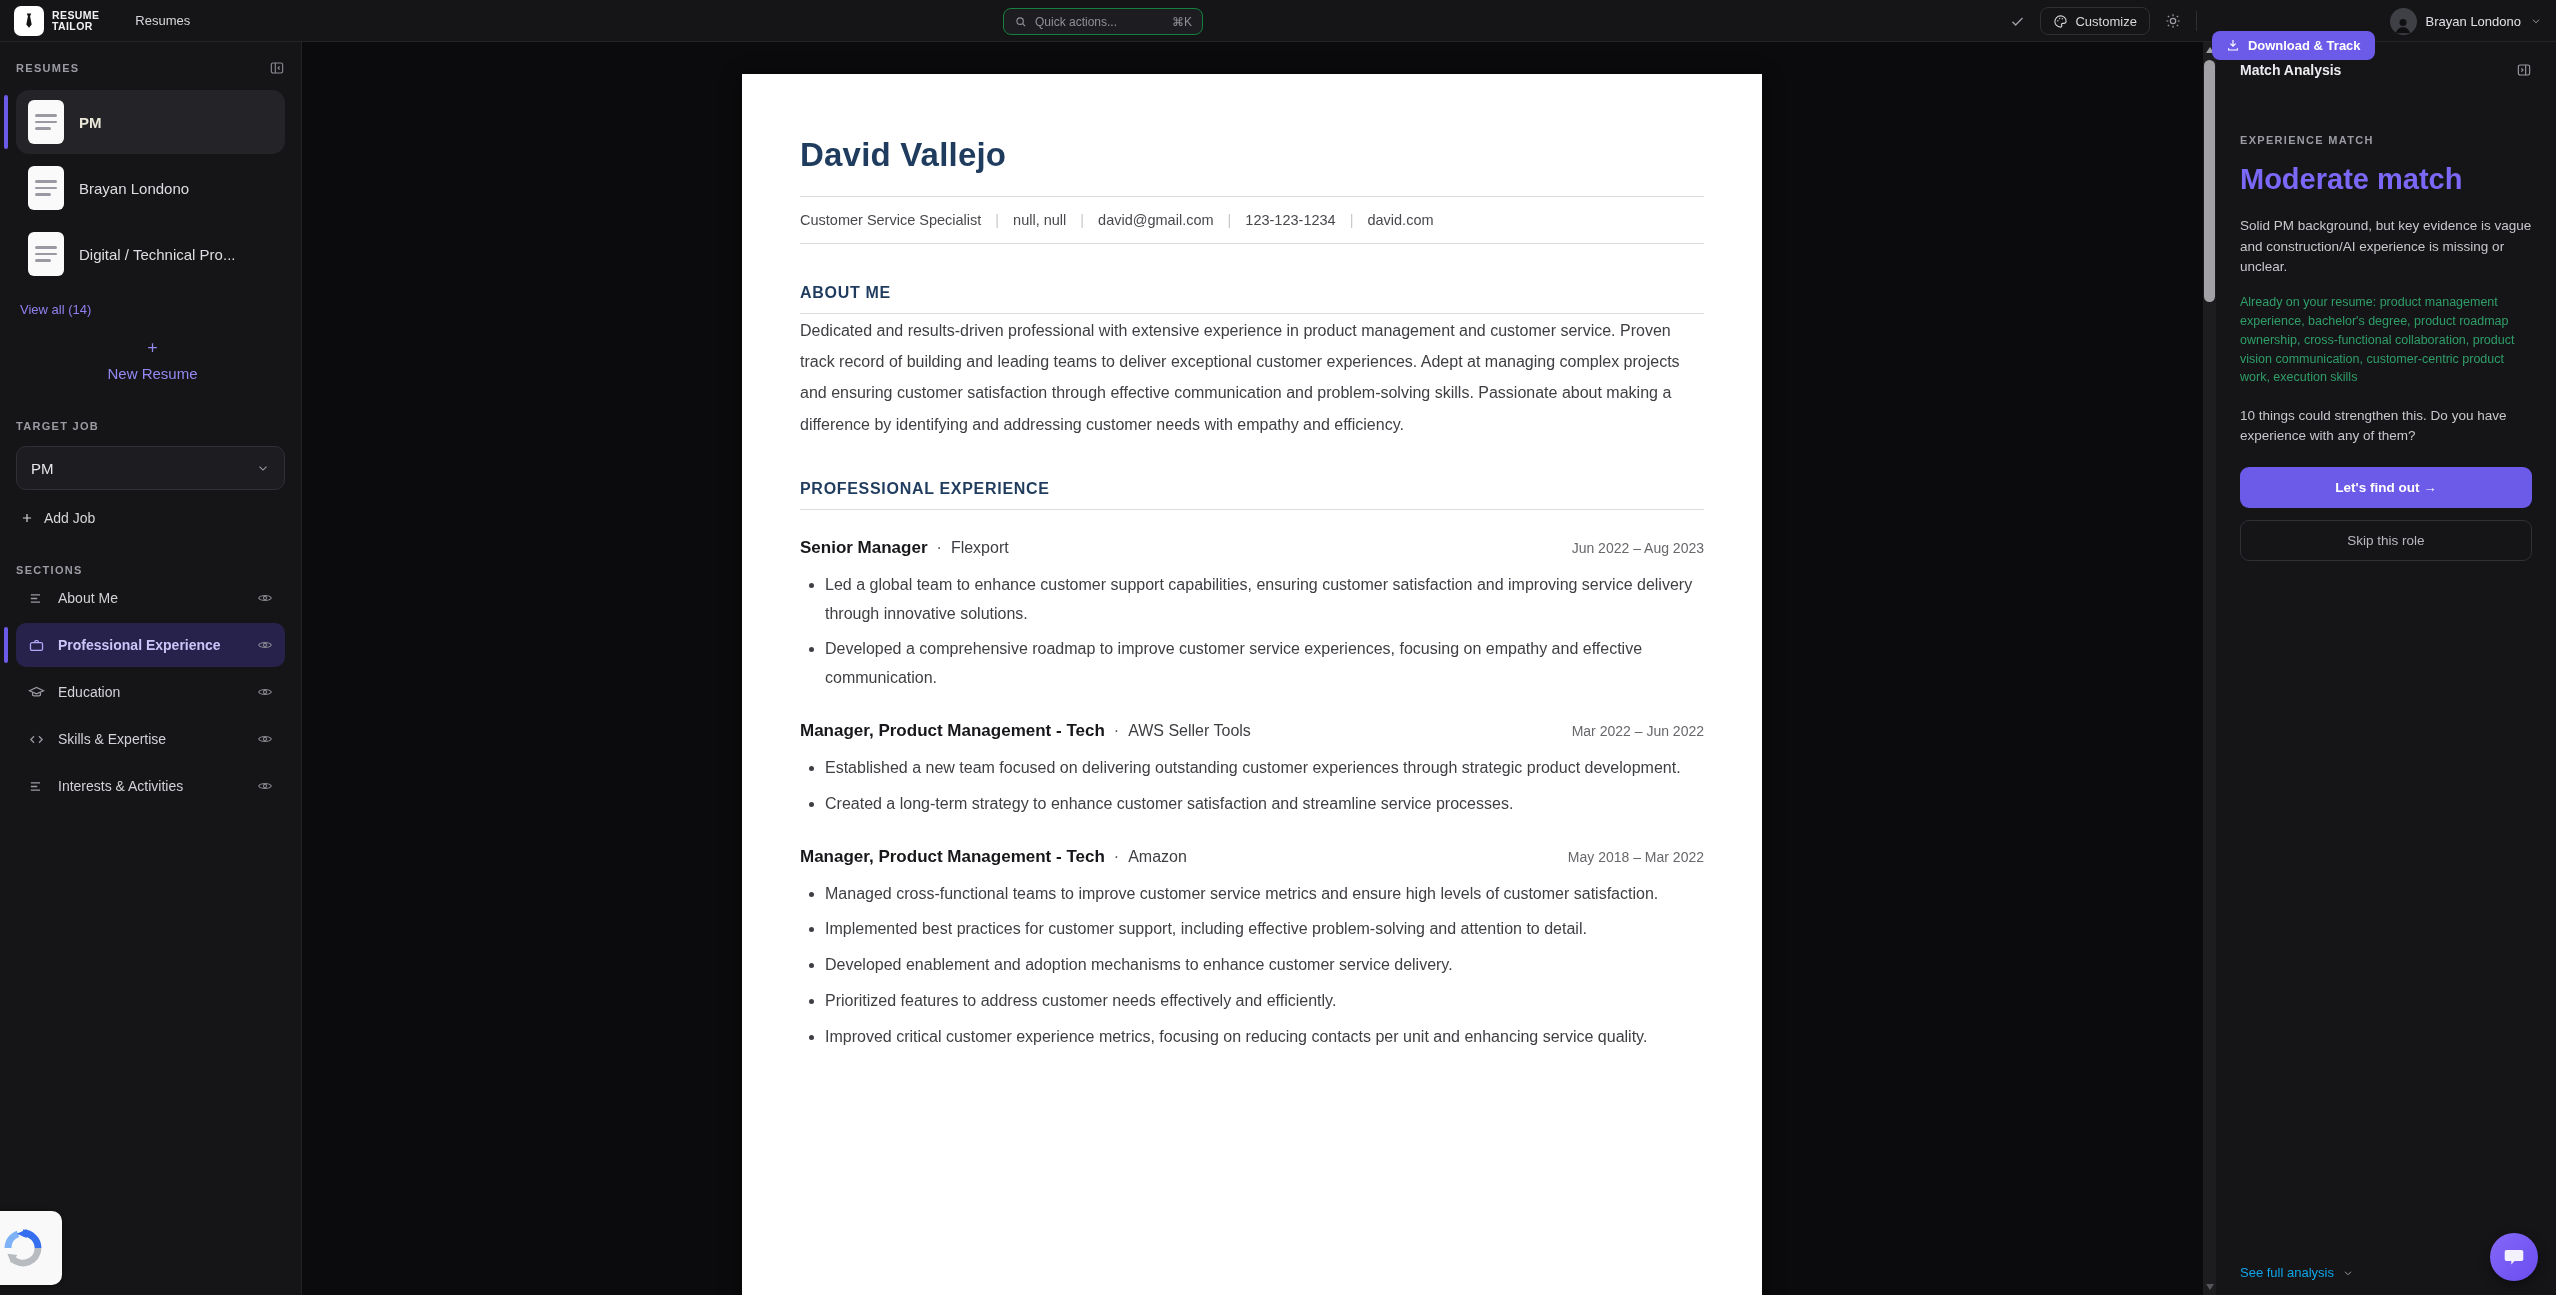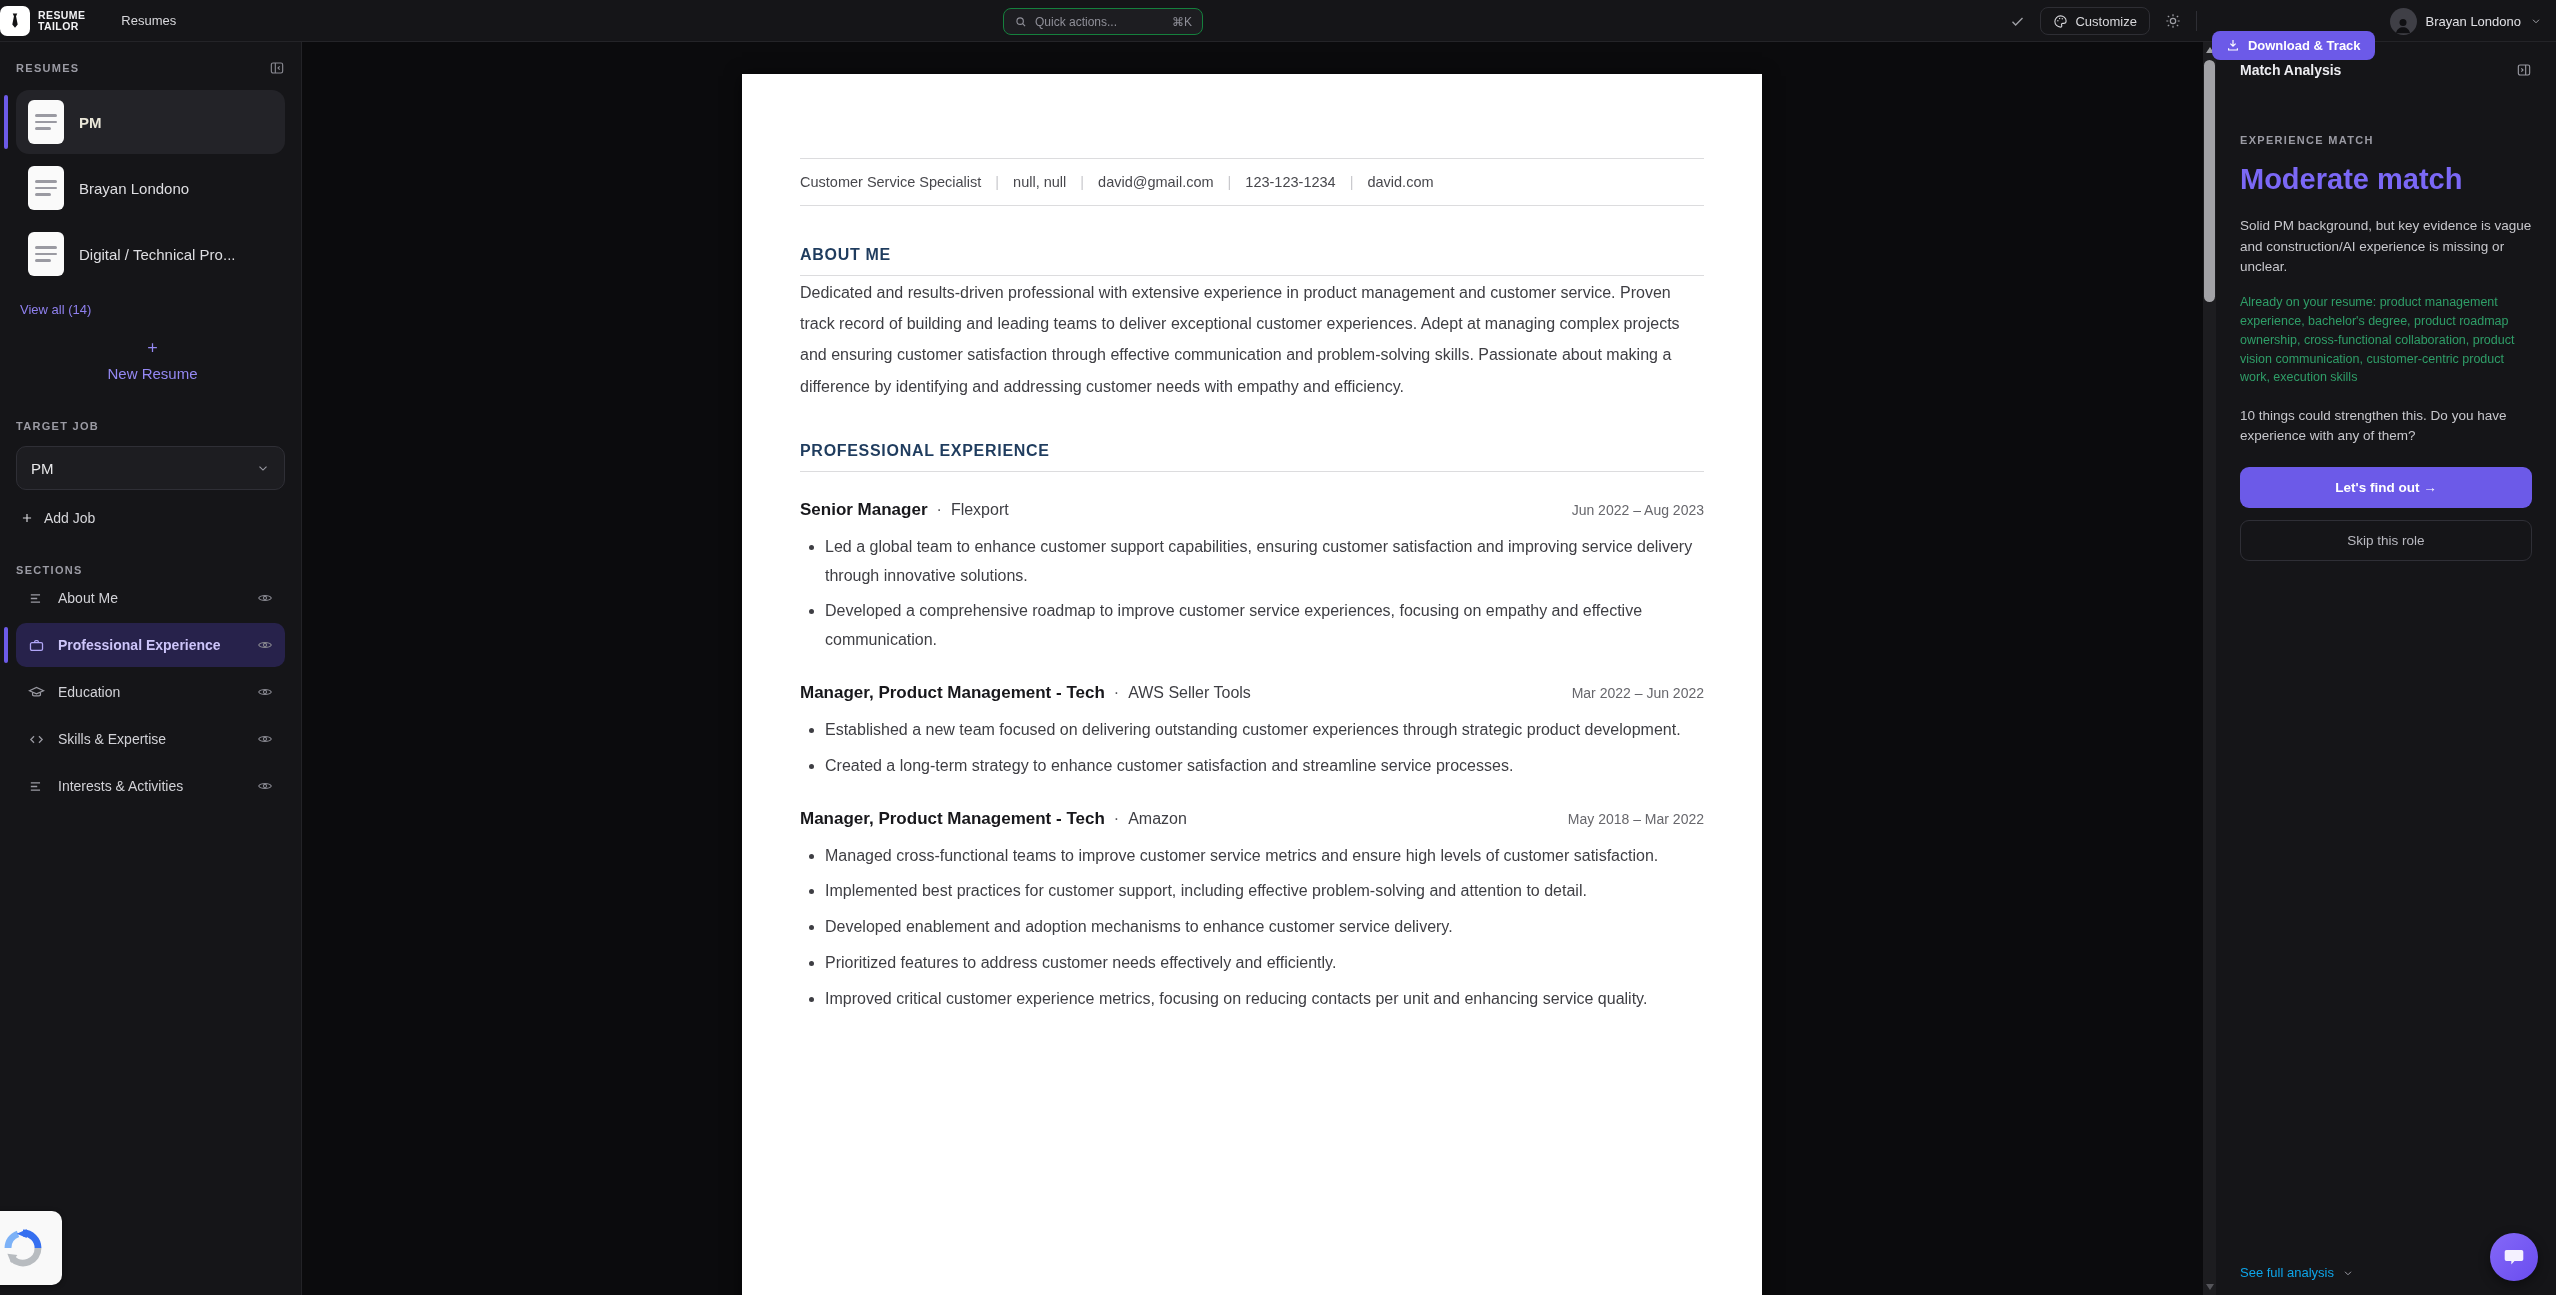--- a/index.html
+++ b/index.html
@@ -3,21 +3,21 @@
 <meta charset="utf-8">
 <style>
   * { margin:0; padding:0; box-sizing:border-box; }
   html,body { width:2556px; height:1295px; overflow:hidden; }
   body { background:#0b0b0d; font-family:"Liberation Sans", sans-serif; position:relative; color:#e6e6ea; }
   svg { display:block; }
 
   
   .topbar { position:absolute; top:0; left:0; width:2556px; height:42px; background:#151518;
             border-bottom:1px solid #242428; display:flex; align-items:center; z-index:30; }
-  .logo-wrap { display:flex; align-items:center; gap:8px; margin-left:0; }
+  .logo-wrap { display:flex; align-items:center; gap:8px; margin-left:14px; }
   .logo-box { width:30px; height:30px; background:#ffffff; border-radius:7px; display:flex; align-items:center; justify-content:center; }
   .logo-text { font-size:10.5px; font-weight:700; letter-spacing:.4px; line-height:10.5px; color:#f2f2f4; }
   .nav-item { margin-left:36px; font-size:13px; color:#d8d8dc; cursor:pointer; }
 
   .search-pill { position:absolute; left:1003px; top:8px; width:200px; height:27px; background:#1d1d21;
                  border:1px solid #15803d; border-radius:8px; display:flex; align-items:center; padding:0 10px; gap:7px; }
   .search-pill .ph { font-size:12px; color:#8f8f98; flex:1; }
   .search-pill .kbd { font-size:12px; color:#8f8f98; }
 
   .topbar-right { position:absolute; right:14px; top:0; height:42px; display:flex; align-items:center; gap:15px; }
@@ -337,20 +337,21 @@
       <svg width="16" height="16" viewBox="0 0 24 24" fill="none" stroke="currentColor" stroke-width="1.6">
           <path d="M2.5 12 C5.5 7 18.5 7 21.5 12 C18.5 17 5.5 17 2.5 12 Z"></path>
           <circle cx="12" cy="12" r="2.4"></circle>
         </svg>
     </span>
   </div>
 </div>
 
 <div class="main">
   <div class="doc">
+    <div class="doc-name">David Vallejo</div>
     <hr class="doc-rule rule-1">
     <div class="contact">
       <span class="c-item">Customer Service Specialist</span>
       <span class="c-item">null, null</span>
       <span class="c-item">david@gmail.com</span>
       <span class="c-item">123-123-1234</span>
       <span class="c-item">david.com</span>
     </div>
     <hr class="doc-rule">
 

